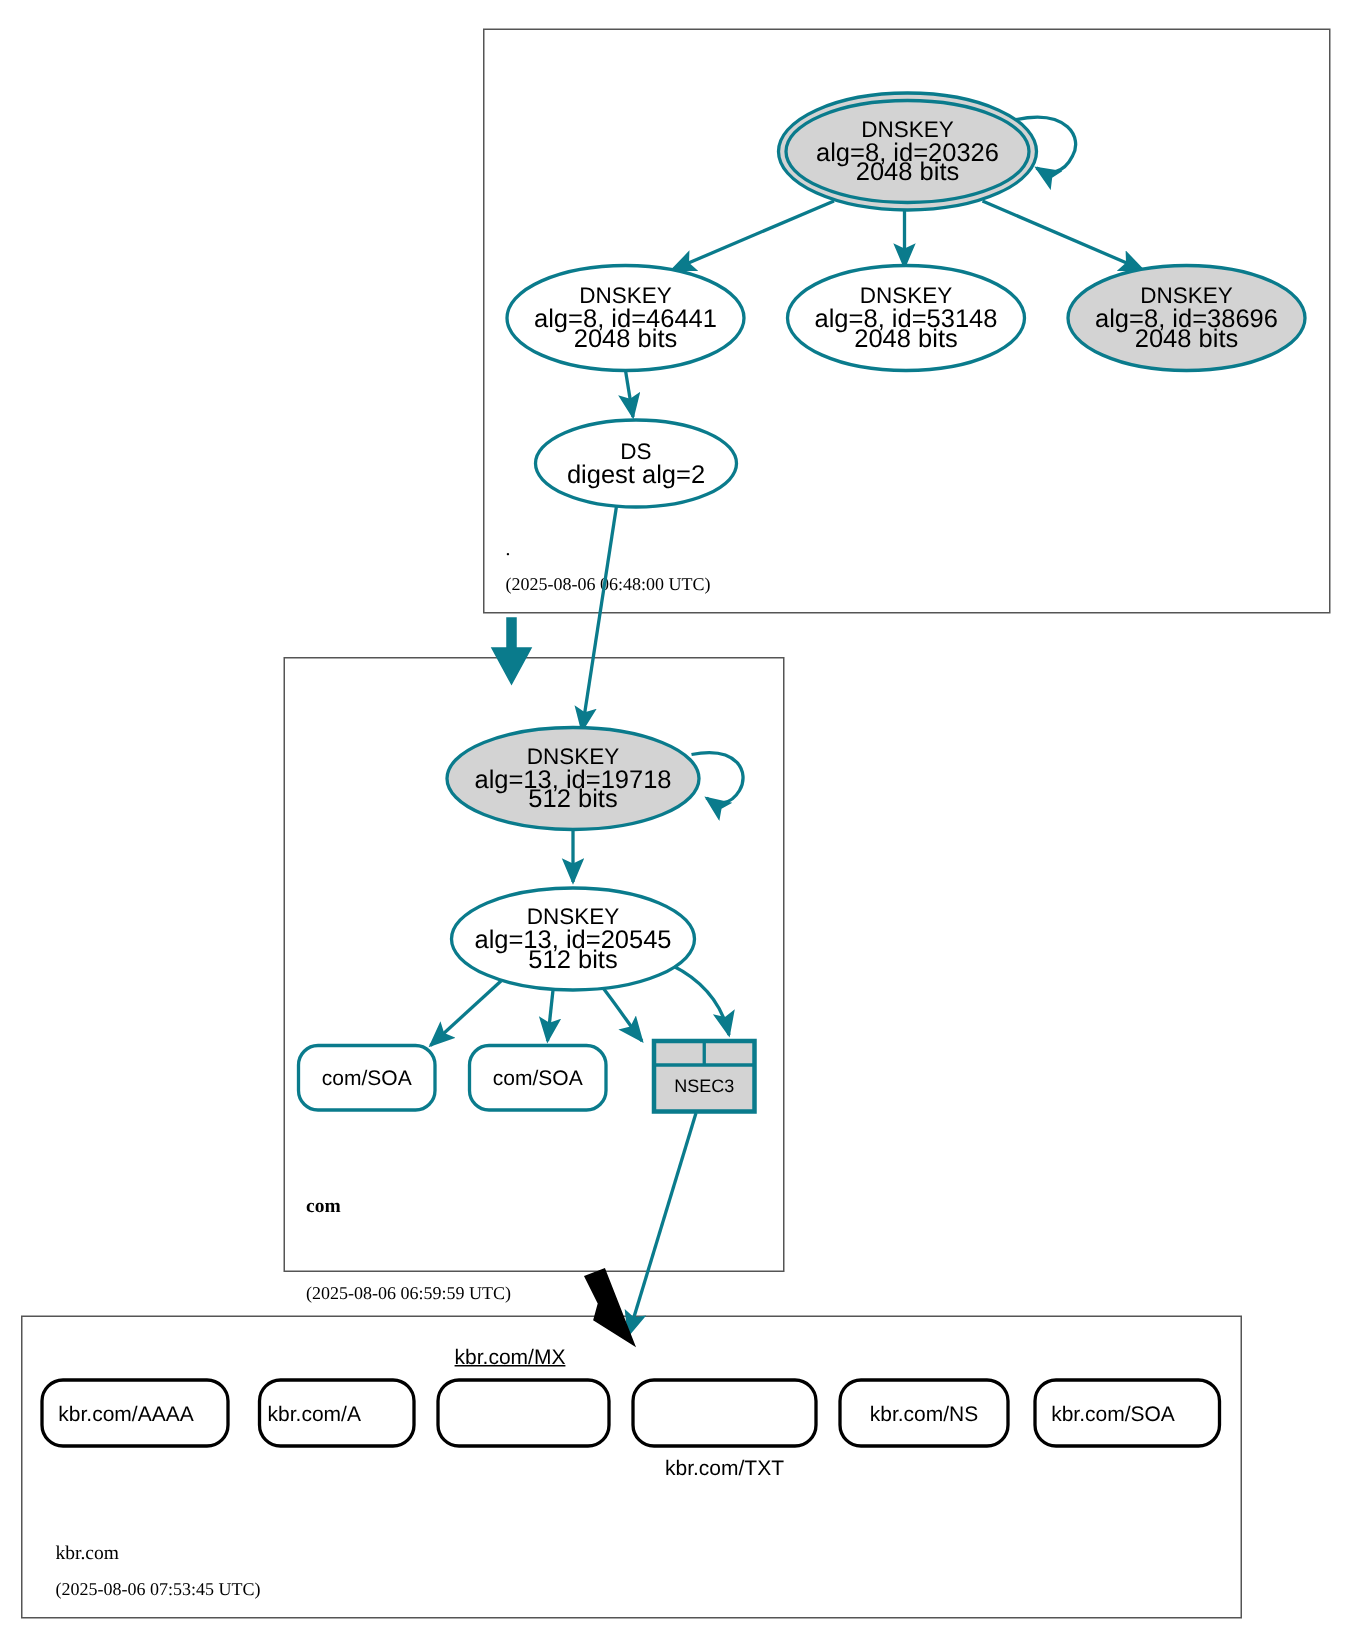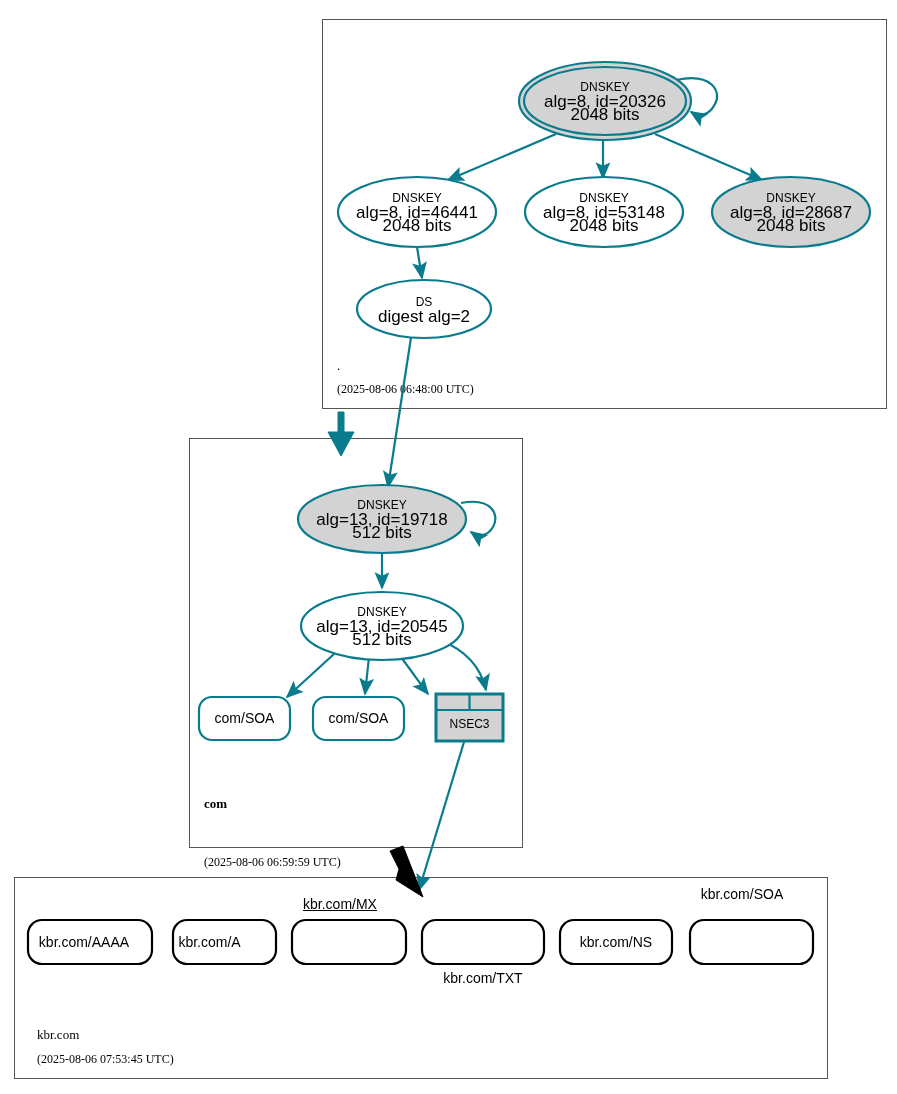--- a/index.html
+++ b/index.html
@@ -48,21 +48,21 @@
   
   .node-text {
     position: absolute;
     text-align: center;
     color: #000000;
     pointer-events: none;
     white-space: nowrap;
   }
   .nt-title {
     font-family: "Liberation Sans", sans-serif;
-    font-size: 12px;
+    font-size: 15px;
     line-height: 16px;
   }
   .nt-sub {
     font-family: Liberation Sans, sans-serif;
     font-size: 17px;
     line-height: 13px;
   }
   .rr-text {
     font-family: "Liberation Sans", sans-serif;
     font-size: 14px;
@@ -238,21 +238,21 @@
   </div>
 
   <div class="node-text" style="left:524px; top:190px; width:160px;">
     <div class="nt-title">DNSKEY</div>
     <div class="nt-sub">alg=8, id=53148</div>
     <div class="nt-sub">2048 bits</div>
   </div>
 
   <div class="node-text" style="left:711px; top:190px; width:160px;">
     <div class="nt-title">DNSKEY</div>
-    <div class="nt-sub">alg=8, id=28687</div>
+    <div class="nt-sub">alg=8, id=38696</div>
     <div class="nt-sub">2048 bits</div>
   </div>
 
   <div class="node-text" style="left:354px; top:294px; width:140px;">
     <div class="nt-title">DS</div>
     <div class="nt-sub">digest alg=2</div>
   </div>
 
   <div class="node-text" style="left:302px; top:497px; width:160px;">
     <div class="nt-title">DNSKEY</div>
@@ -269,15 +269,15 @@
   <div class="node-text rr-text" style="left:199px; top:710px; width:91px;">com/SOA</div>
   <div class="node-text rr-text" style="left:313px; top:710px; width:91px;">com/SOA</div>
 
   <div class="node-text nsec-text" style="left:436px; top:716px; width:67px;">NSEC3</div>
 
   <div class="node-text rr-text" style="left:28px; top:934px; width:112px;">kbr.com/AAAA</div>
   <div class="node-text rr-text" style="left:157px; top:934px; width:105px;">kbr.com/A</div>
   <div class="node-text rr-text" style="left:292px; top:896px; width:96px;text-decoration:underline;">kbr.com/MX</div>
   <div class="node-text rr-text" style="left:422px; top:934px; width:122px;margin-top:36px;">kbr.com/TXT</div>
   <div class="node-text rr-text" style="left:560px; top:934px; width:112px;">kbr.com/NS</div>
-  <div class="node-text rr-text" style="left:690px; top:886px; width:104px;">kbr.com/SOA</div>
+  <div class="node-text rr-text" style="left:690px; top:934px; width:104px;">kbr.com/SOA</div>
 
 </div>
 
 </body></html>

